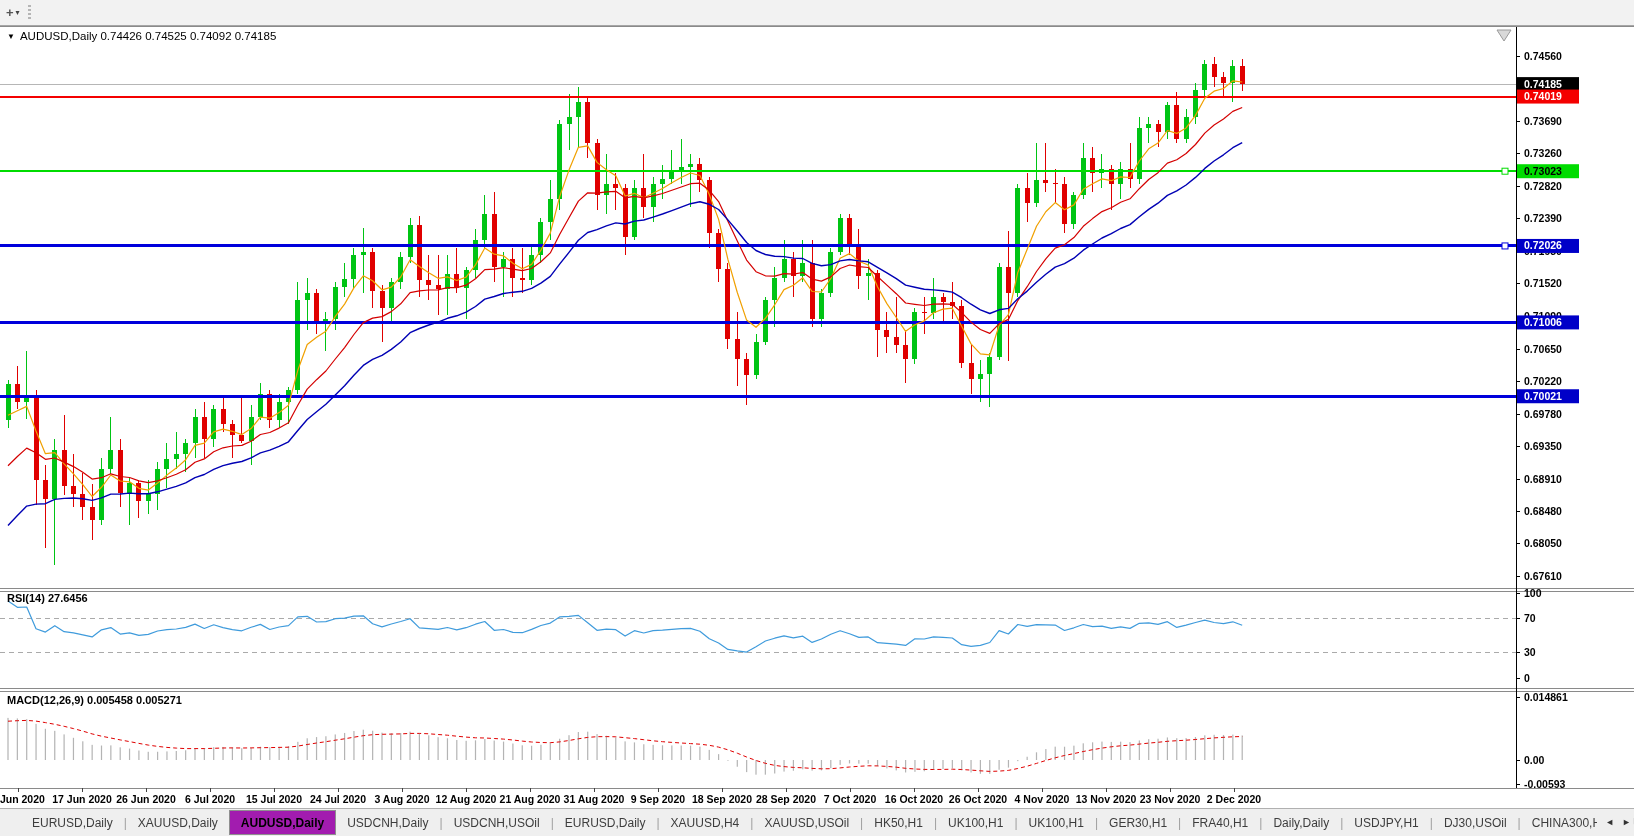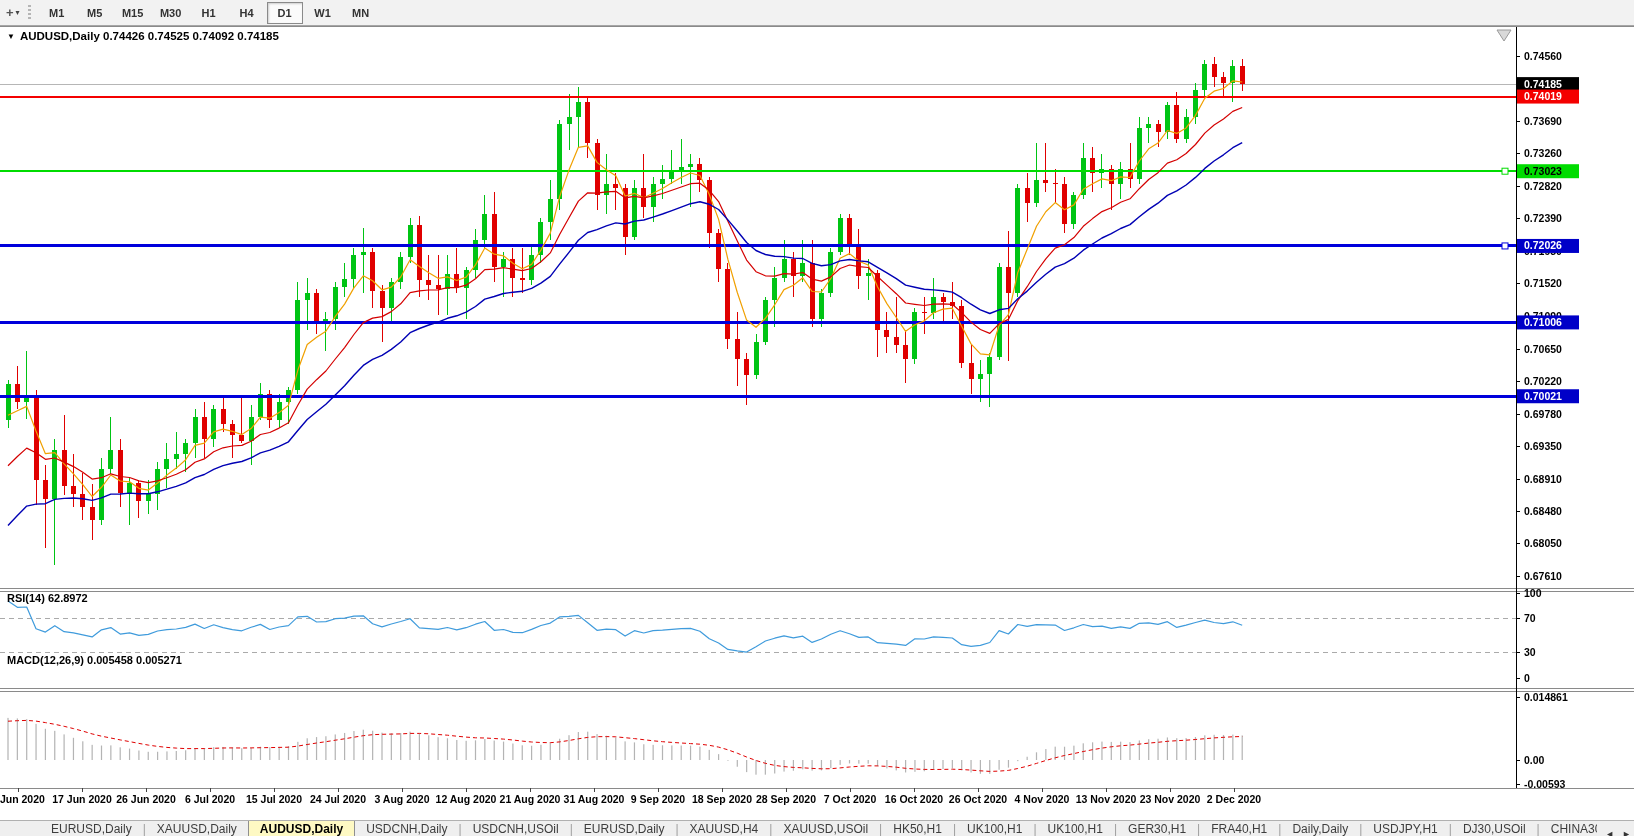--- a/index.html
+++ b/index.html
@@ -14,62 +14,51 @@
   .cursor-glyph{font-size:13px;font-weight:bold;color:#555;line-height:1;}
   .caret{font-size:8px;color:#444;}
   .grip{width:3px;height:16px;margin:0 7px 0 2px;
     background:repeating-linear-gradient(#b5b5b5 0 2px,transparent 2px 4px);}
   .tf-btn{min-width:24px;height:20px;padding:0 5px;margin:0 1px;display:flex;align-items:center;
     justify-content:center;font-size:11px;font-weight:bold;color:#333;border:1px solid transparent;
     cursor:pointer;}
   .tf-btn.active{background:#fbfbfb;border:1px solid #8a8a8a;box-shadow:inset 1px 1px 2px rgba(0,0,0,.18);}
 
   
-  .chart-title{position:absolute;left:7px;top:30px;z-index:4;font-size:11.5px;font-weight:bold;
+  .chart-title{position:absolute;left:7px;top:30px;z-index:4;font-size:11.5px;font-weight:normal;
     color:#000;white-space:nowrap;}
   .chart-title .menu-caret{font-size:8px;margin-right:5px;position:relative;top:-1px;}
   .pane-label{position:absolute;left:7px;z-index:4;font-size:11px;font-weight:bold;color:#000;
     white-space:nowrap;}
   #rsi-label{top:592px;}
-  #macd-label{top:654px;}
+  #macd-label{top:694px;}
 
   
-  .tabbar{position:absolute;left:0;bottom:0;width:1634px;height:16px;box-sizing:border-box;
+  .tabbar{position:absolute;left:0;bottom:0;width:1634px;height:28px;box-sizing:border-box;
     background:#efefef;border-top:1px solid #b0b0b0;display:flex;align-items:center;
-    padding-left:40px;z-index:6;overflow:hidden;}
+    padding-left:21px;z-index:6;overflow:hidden;}
   .tab{display:inline-flex;align-items:center;height:24px;padding:0 11px;font-size:12px;
     color:#3d3d3d;white-space:nowrap;cursor:pointer;}
-  .tab.active{background:#fef9c3;border:1px solid #8f8f8f;font-weight:bold;color:#000;height:23px;}
+  .tab.active{background:#a21caf;border:1px solid #8f8f8f;font-weight:bold;color:#000;height:23px;}
   .tab-sep{color:#9f9f9f;font-size:12px;}
   .tab-arrows{position:absolute;right:3px;top:0;height:26px;display:flex;align-items:center;gap:8px;
     padding-left:8px;background:#efefef;}
   .tab-arrow{font-size:9px;color:#333;cursor:pointer;}
 </style>
 </head>
 <body>
 
 <div class="app">
 
   <div class="toolbar">
     <div class="tool-cursor">
       <span class="cursor-glyph">+</span>
       <span class="caret">▾</span>
     </div>
     <div class="grip"></div>
-    <div id="tf-buttons" style="display:flex;">
-        <div class="tf-btn">M1</div>
-        <div class="tf-btn">M5</div>
-        <div class="tf-btn">M15</div>
-        <div class="tf-btn">M30</div>
-        <div class="tf-btn">H1</div>
-        <div class="tf-btn">H4</div>
-        <div class="tf-btn active">D1</div>
-        <div class="tf-btn">W1</div>
-        <div class="tf-btn">MN</div>
-      </div>
   </div>
 
   <svg id="chart" width="1634" height="836" viewBox="0 0 1634 836">
       <rect x="0" y="0" width="1634" height="836" fill="#ffffff"></rect>
       <defs>
         <clipPath id="clipMain">
           <rect x="0" y="27" width="1516" height="560"></rect>
         </clipPath>
         <clipPath id="clipRsi">
           <rect x="0" y="590" width="1516" height="97"></rect>
@@ -626,21 +615,21 @@
         <line x1="1170" y1="788" x2="1170" y2="792" stroke="#444" stroke-width="1" shape-rendering="crispEdges"></line>
         <text x="1170" y="803" fill="#000">23 Nov 2020</text>
         <line x1="1234" y1="788" x2="1234" y2="792" stroke="#444" stroke-width="1" shape-rendering="crispEdges"></line>
         <text x="1234" y="803" fill="#000">2 Dec 2020</text>
       </g>
     </svg>
 
   <div class="chart-title">
     <span class="menu-caret">▼</span><span>AUDUSD,Daily  0.74426 0.74525 0.74092 0.74185</span>
   </div>
-  <div class="pane-label" id="rsi-label">RSI(14) 62.8972</div>
+  <div class="pane-label" id="rsi-label">RSI(14) 27.6456</div>
   <div class="pane-label" id="macd-label">MACD(12,26,9) 0.005458 0.005271</div>
 
   <div class="tabbar">
     <div id="tab-items" style="display:flex;align-items:center;">
         <div class="tab">EURUSD,Daily</div>
         <span class="tab-sep">|</span>
         <div class="tab">XAUUSD,Daily</div>
         <div class="tab active">AUDUSD,Daily</div>
         <div class="tab">USDCNH,Daily</div>
         <span class="tab-sep">|</span>

